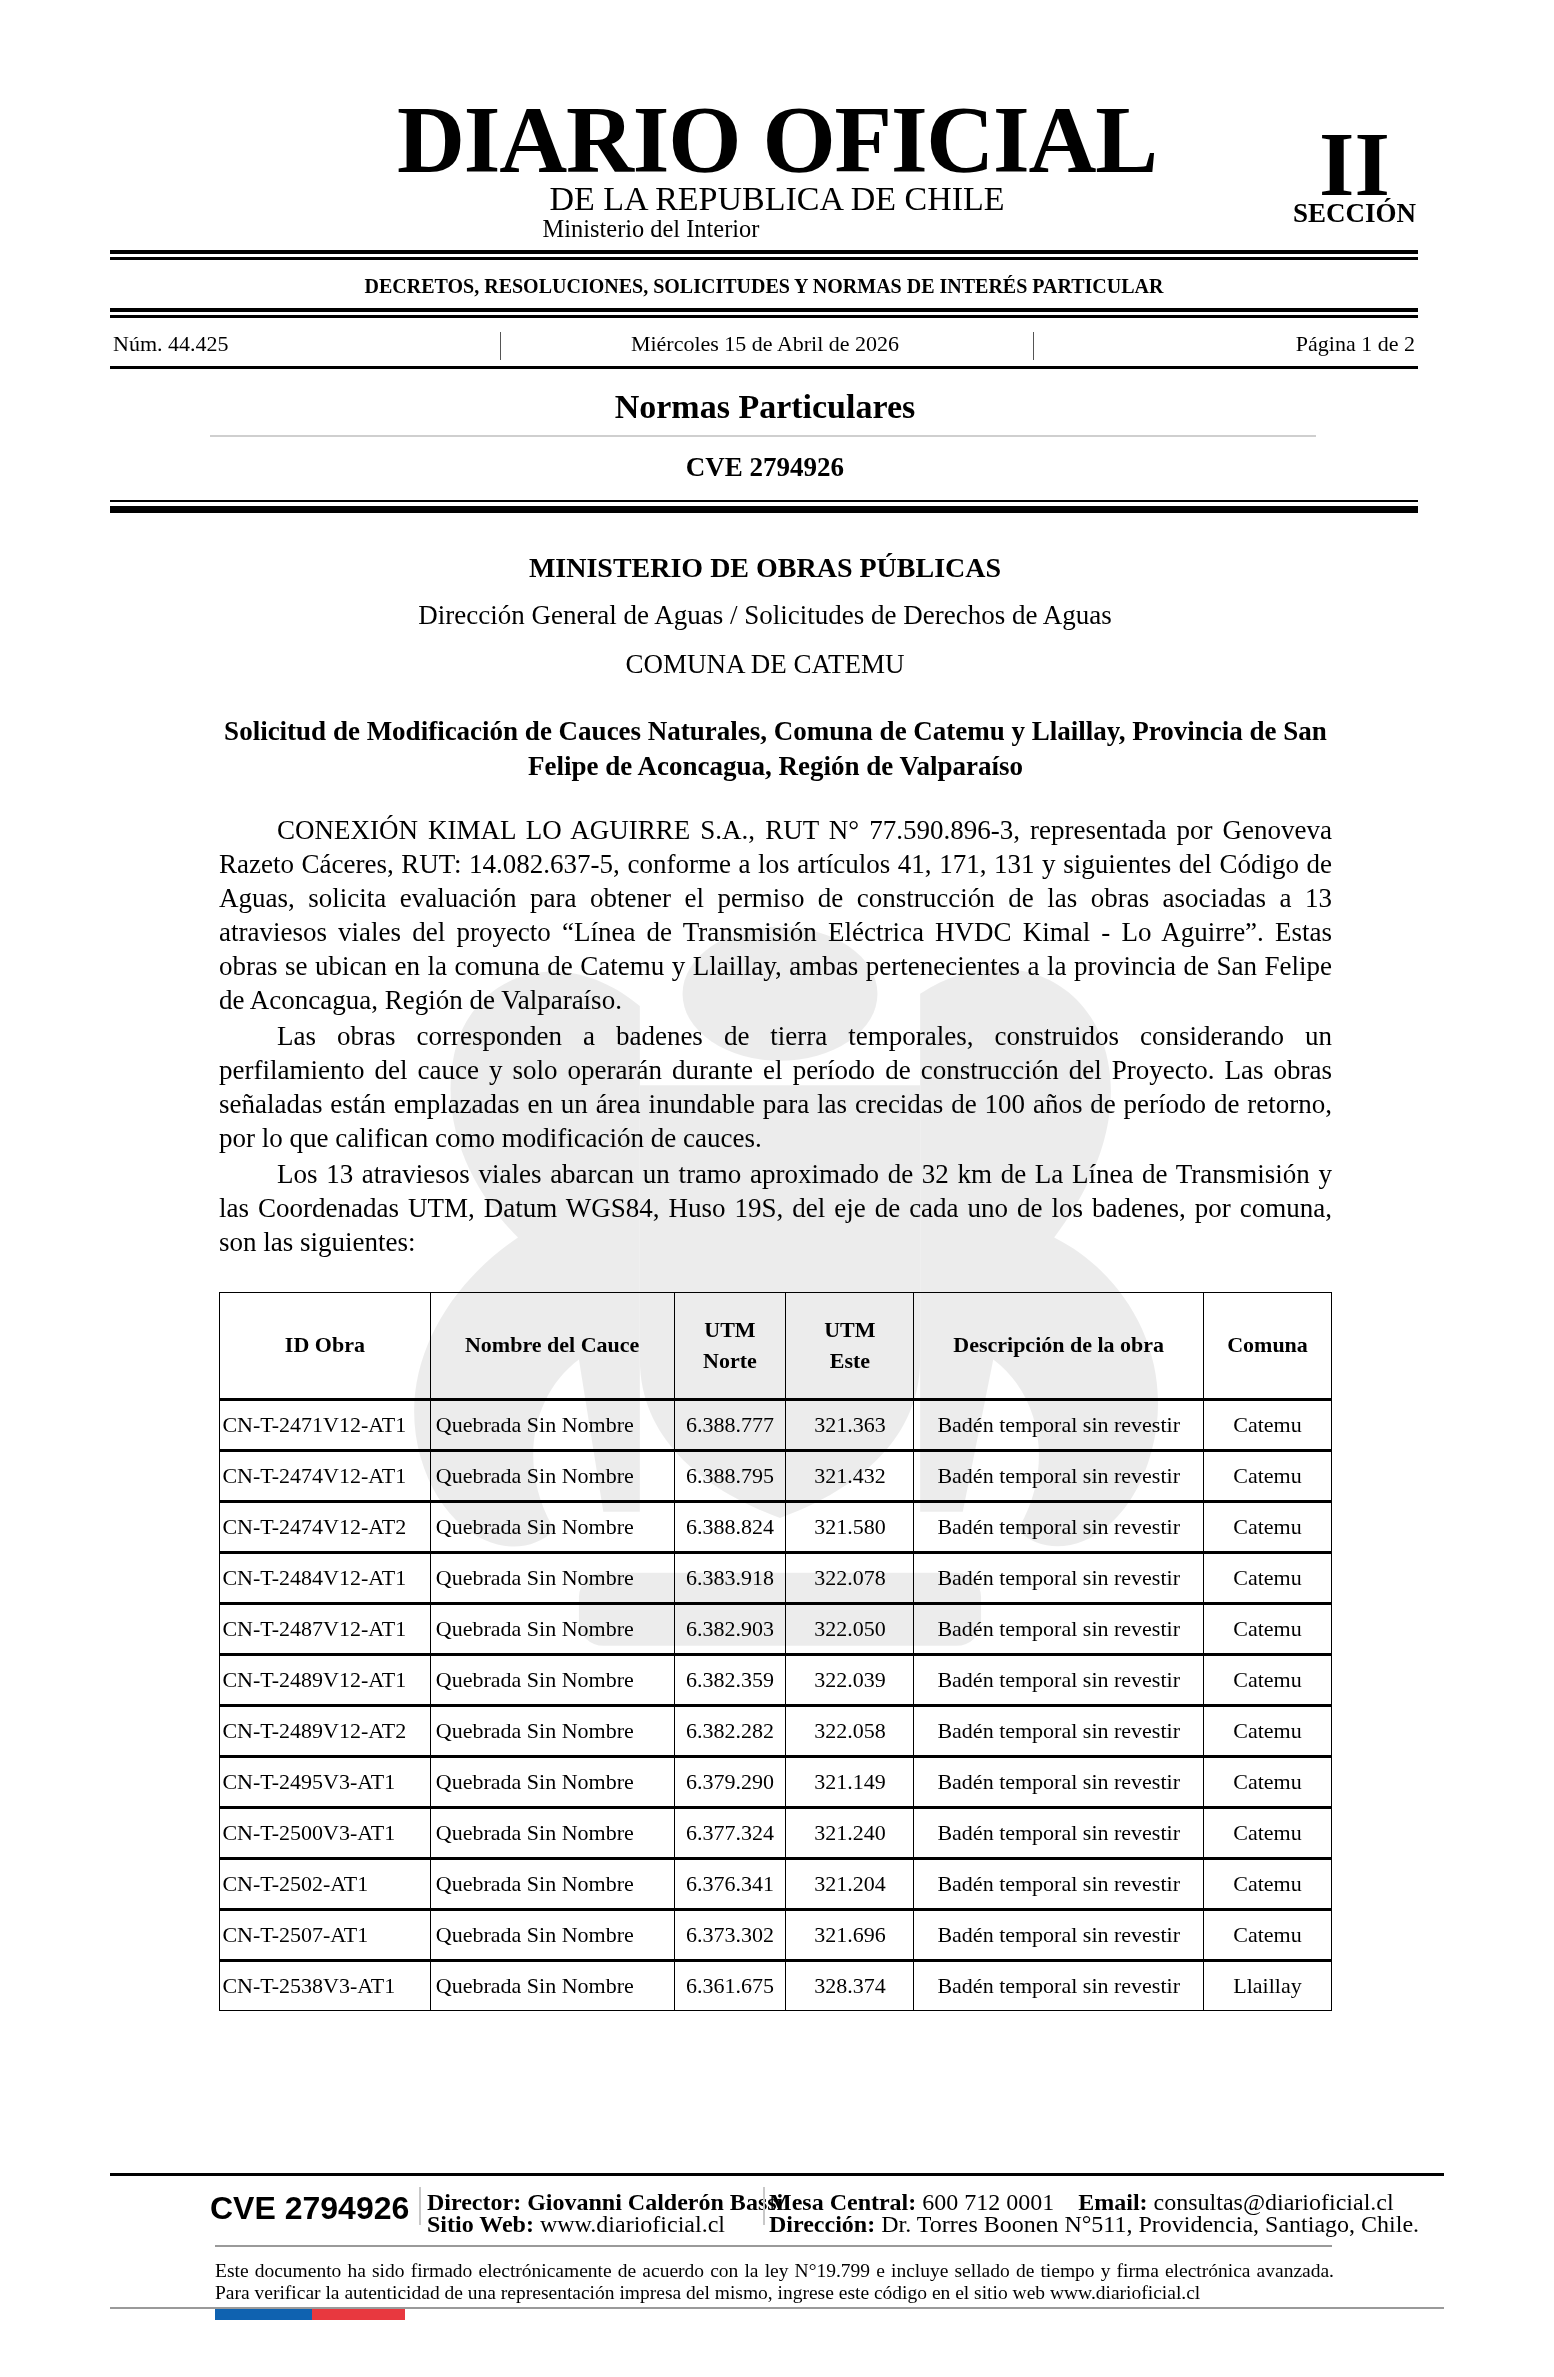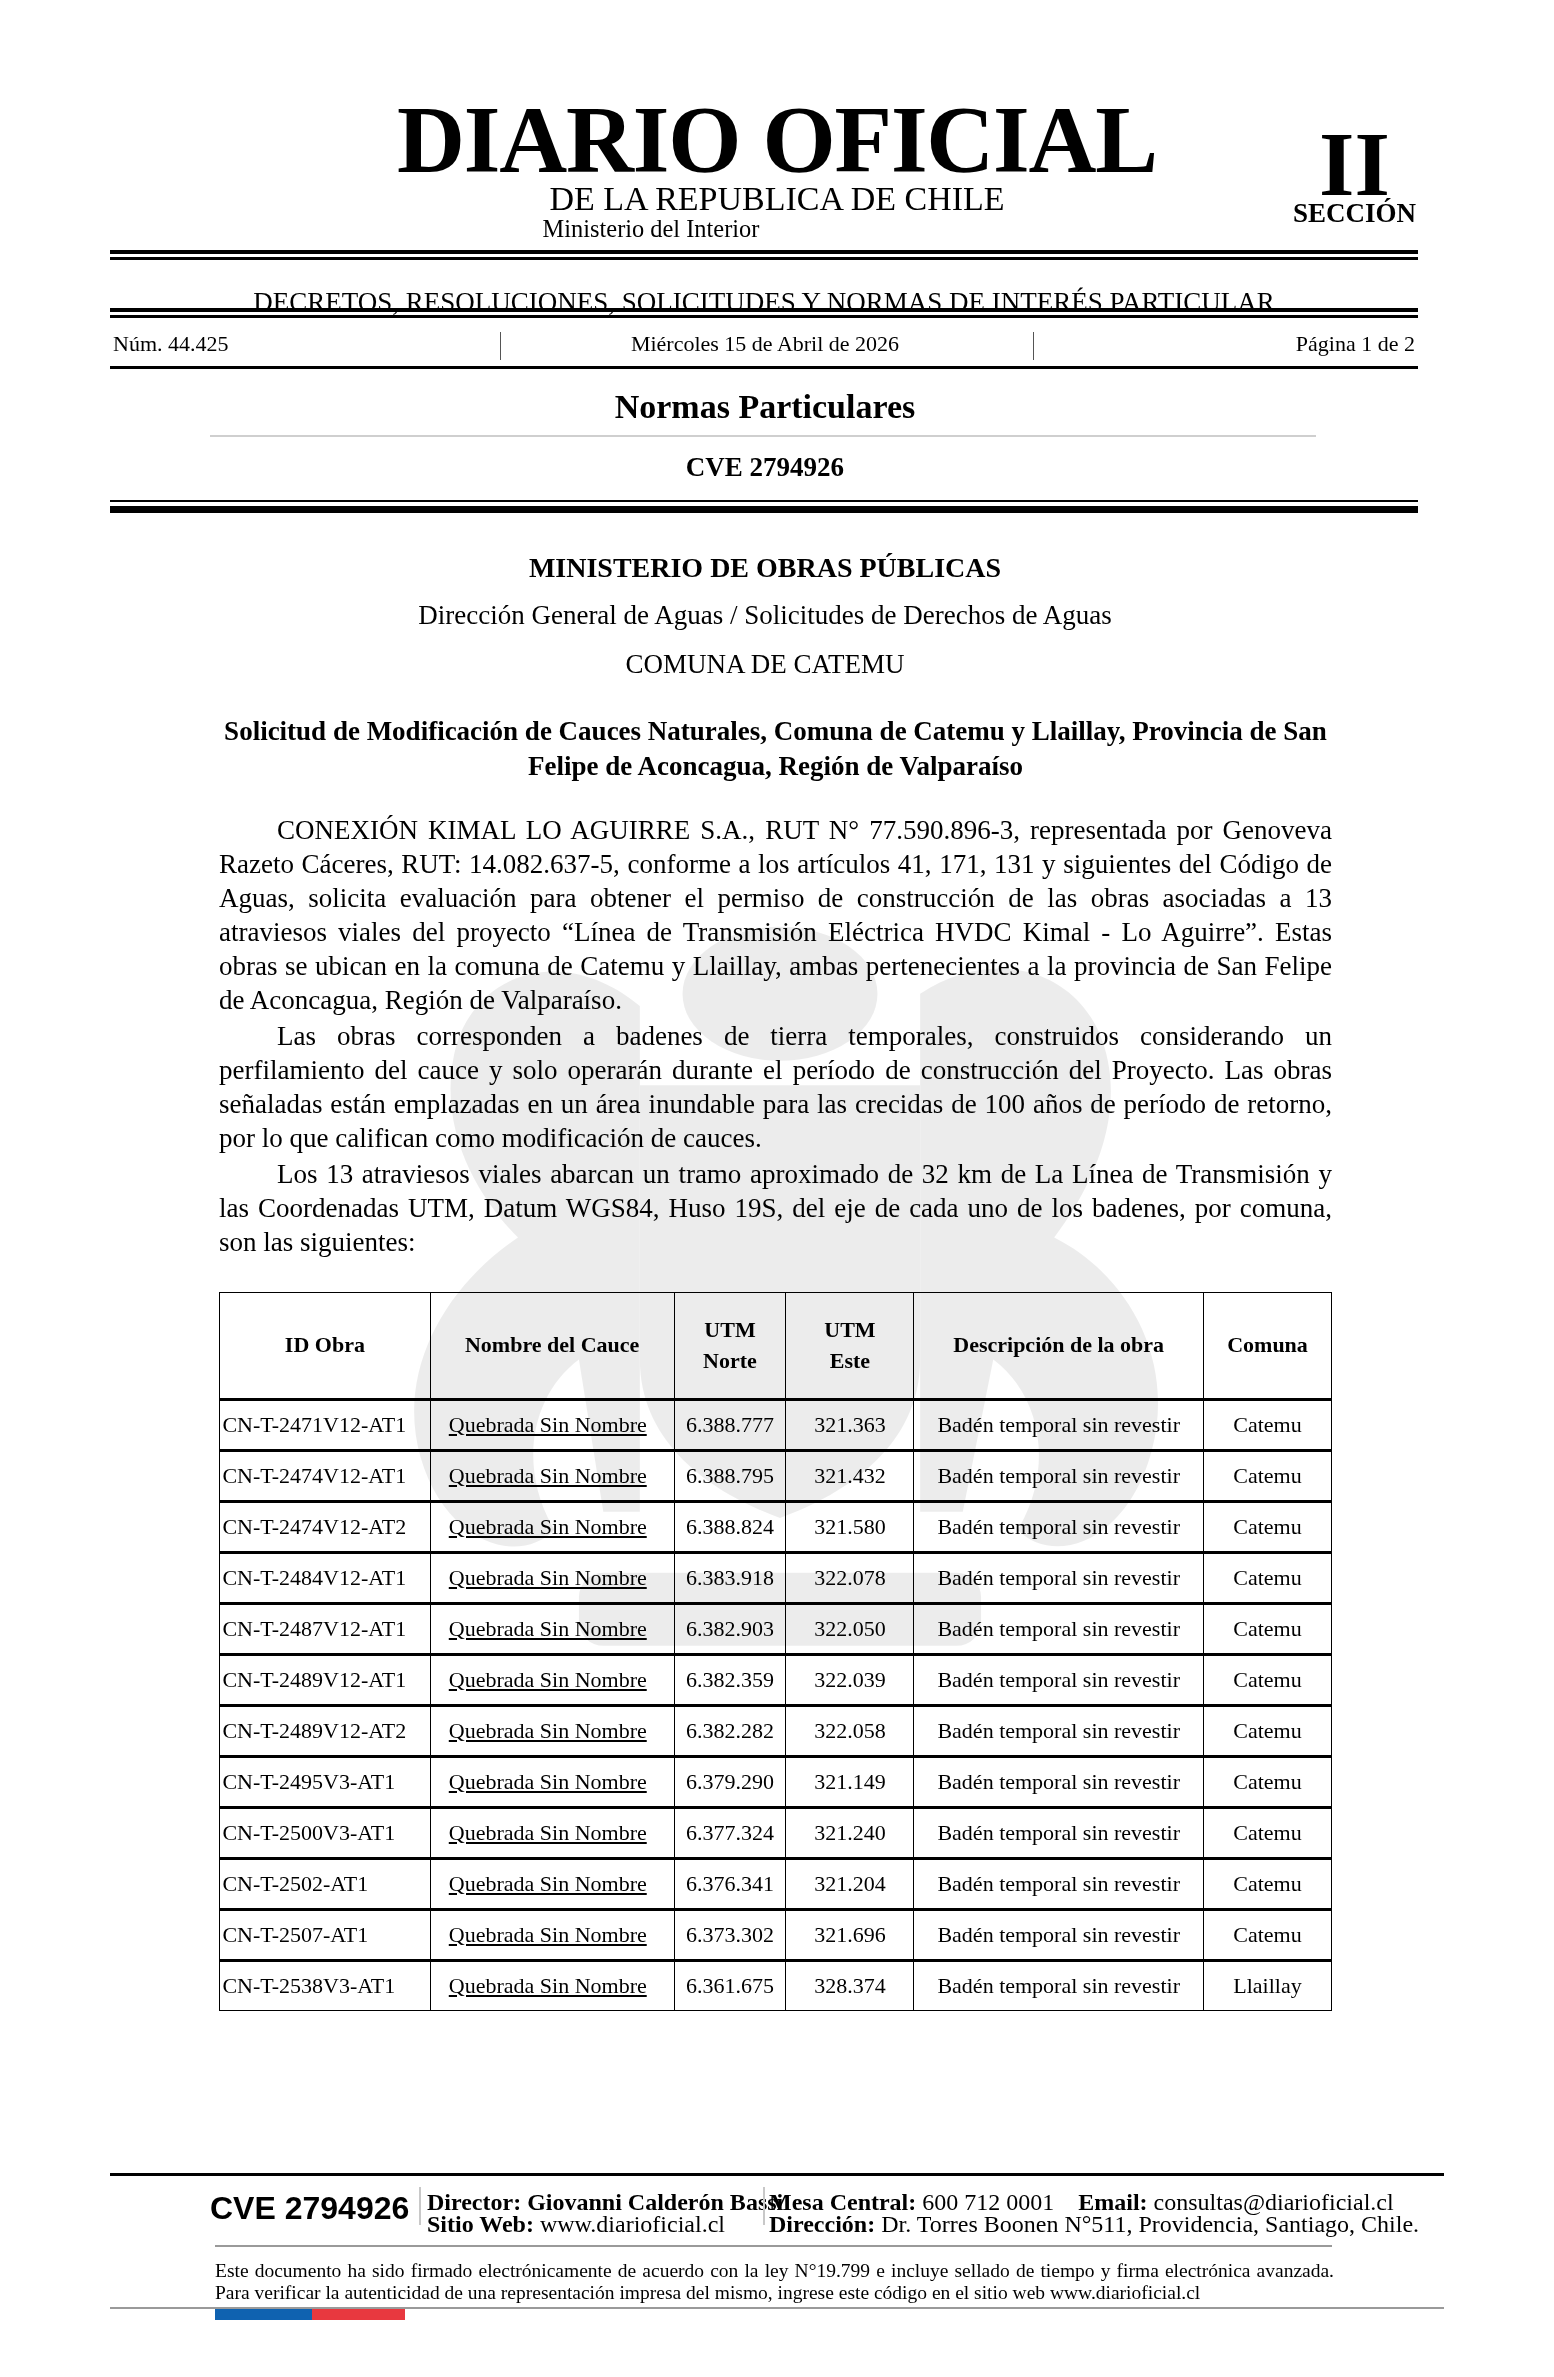--- a/index.html
+++ b/index.html
@@ -12,21 +12,21 @@
   
   #watermark { position: absolute; left: 262px; top: 811px; width: 1036px; height: 975px; opacity: 0.07; pointer-events: none; }
 
   
   #masthead-title { left: 0; width: 1554px; top: 91px; text-align: center; font-weight: bold; font-size: 96px; line-height: 98px; letter-spacing: -1.2px; transform: scaleX(0.98); }
   #masthead-sub { left: 0; width: 1554px; top: 180px; text-align: center; font-size: 34px; line-height: 37px; }
   #masthead-min { left: 0; width: 1302px; top: 215px; text-align: center; font-size: 24.4px; line-height: 27px; }
   #section-num { left: 1292px; width: 125px; top: 119px; text-align: center; font-weight: bold; font-size: 91px; line-height: 91px; }
   #section-label { left: 1286px; width: 137px; top: 199px; text-align: center; font-weight: bold; font-size: 27px; line-height: 28px; }
 
-  #banner { left: 110px; width: 1308px; top: 284px; text-align: center; font-weight: normal; font-size: 27px; line-height: 37px; }
+  #banner { left: 110px; width: 1308px; top: 268px; text-align: center; font-weight: bold; font-size: 20px; line-height: 37px; }
 
   .meta { top: 329px; font-size: 22px; line-height: 30.5px; }
   #meta-num { left: 113px; }
   #meta-date { left: 0; width: 1530px; text-align: center; }
   #meta-page { right: 139px; }
   .meta-sep { top: 332px; width: 1.2px; height: 28px; background: #555; }
 
   #section-heading { left: 0; width: 1530px; top: 385px; text-align: center; font-weight: bold; font-size: 34px; line-height: 43px; }
   #cve-heading { left: 0; width: 1530px; top: 450px; text-align: center; font-weight: bold; font-size: 27px; line-height: 34px; }
 
@@ -40,21 +40,21 @@
   #para1 { top: 813px; }
   #para2 { top: 1019px; }
   #para3 { top: 1157px; }
 
   
   #works-table { position: absolute; left: 219px; top: 1292px; width: 1113px; border-collapse: collapse; font-size: 22px; }
   #works-table th, #works-table td { border: 1.8px solid #000; text-align: center; padding: 0 2.4px; }
   #works-table th { height: 105px; font-weight: bold; line-height: 30.5px; }
   #works-table td { height: 48px; line-height: 24.4px; }
   #works-table td.id-cell { text-align: left; padding-left: 2.4px; }
-  #works-table td.name-cell { text-align: left; padding-left: 18px; text-decoration: underline; }
+  #works-table td.name-cell { text-align: left; padding-left: 5px; }
   #works-table tr.data-row { border-top: 3.7px solid #000; }
 
   
   #footer-cve { left: 210px; top: 2190px; font-family: "Liberation Sans", "DejaVu Sans", sans-serif; font-weight: bold; font-size: 32px; line-height: 37px; }
   .foot-sep { width: 1.8px; height: 38px; background: #c8c8c8; top: 2187px; }
   .foot-line { font-size: 24px; line-height: 22px; white-space: nowrap; }
   .foot-line b { font-weight: bold; }
   #sig-text { left: 215px; width: 1119px; top: 2260px; font-size: 19.5px; line-height: 22px; text-align: justify; }
   #flag-blue { left: 215px; top: 2309px; width: 97px; height: 11px; }
   #flag-red { left: 312px; top: 2309px; width: 93px; height: 11px; }

